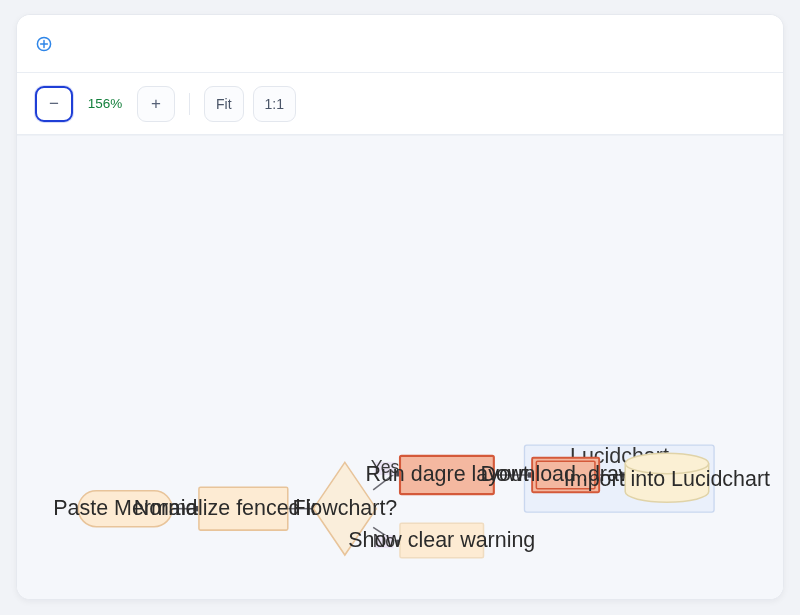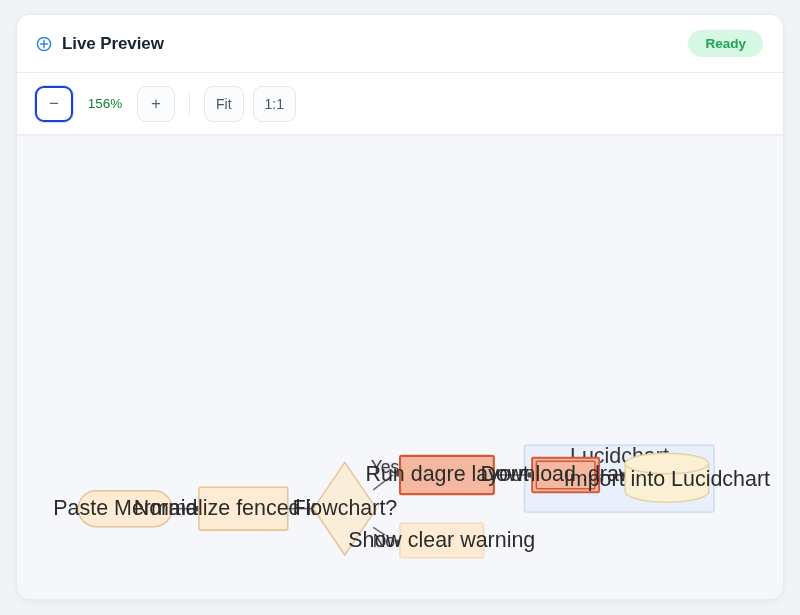--- a/index.html
+++ b/index.html
@@ -160,24 +160,22 @@
 <div class="app-card">
 
   <div class="panel-header">
     <div class="header-left">
       <span class="title-icon">
         <svg viewBox="0 0 16 16" width="16" height="16">
           <circle cx="8" cy="8" r="6.6" fill="none" stroke="#2f86e8" stroke-width="1.5"></circle>
           <path d="M8 4.6 V11.4 M4.6 8 H11.4" stroke="#2f86e8" stroke-width="1.5" stroke-linecap="round"></path>
         </svg>
       </span>
-      <span class="panel-title">Live Preview</span>
     </div>
     <div class="header-spacer"></div>
-    <span class="status-badge">Ready</span>
   </div>
 
   <div class="toolbar">
     <button class="tb-btn focused">
       <span class="tb-glyph">−</span>
     </button>
     <span class="zoom-level">156%</span>
     <button class="tb-btn">
       <span class="tb-glyph">+</span>
     </button>

